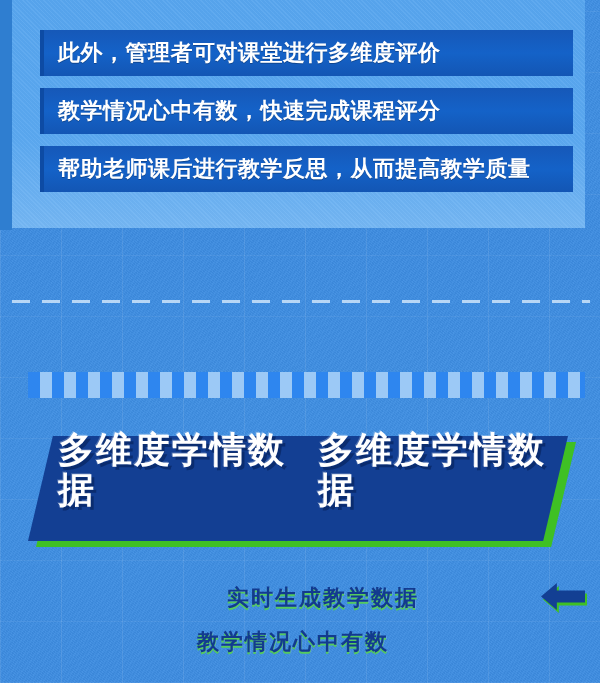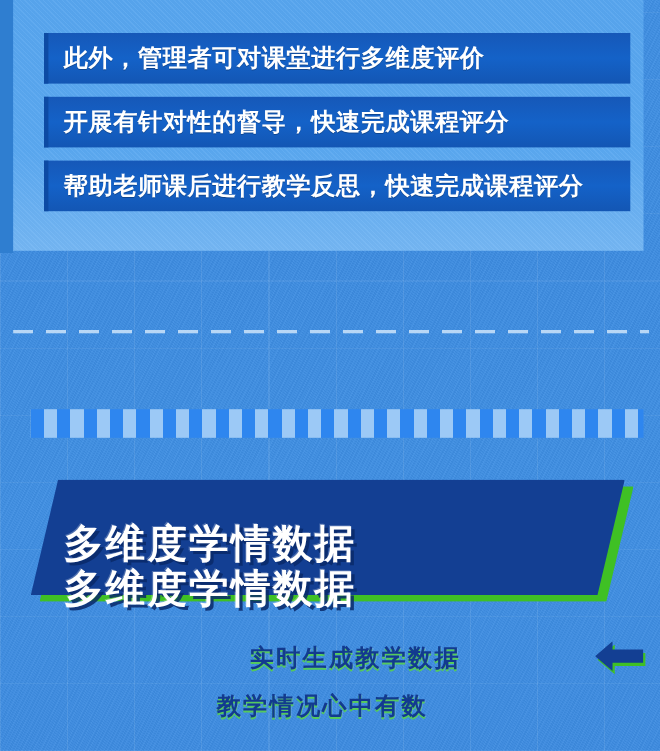--- a/index.html
+++ b/index.html
@@ -82,21 +82,21 @@
     background:#3fc024;
     clip-path:polygon(4.6% 0%, 100% 0%, 95.4% 100%, 0% 100%);
   }
   .head-blue{
     position:absolute;left:28px;top:6px;width:540px;height:105px;
     background:#133f93;
     clip-path:polygon(4.6% 0%, 100% 0%, 95.4% 100%, 0% 100%);
   }
   .head-lines{
     position:absolute;left:58px;top:0px;width:520px;height:125px;
-    display:flex;flex-direction:column;justify-content:flex-end;
+    display:flex;flex-direction:row;justify-content:space-between;
   }
   .head-line{
     color:#ffffff;font-size:36px;font-weight:700;line-height:1.12;
     letter-spacing:2px;
     text-shadow:3px 3px 0 rgba(9,41,104,.85), -1px -1px 0 rgba(255,255,255,.25);
   }
   
   .slogan{
     position:absolute;left:0;top:575px;width:600px;height:108px;
   }
@@ -135,25 +135,25 @@
     <div class="tp-noise"></div>
   </div>
 
   <div class="bars">
     <div class="bar" id="bar1">
       <span class="ridge"></span>
       <span class="bar-text">此外，管理者可对课堂进行多维度评价</span>
     </div>
     <div class="bar" id="bar2">
       <span class="ridge"></span>
-      <span class="bar-text">开展有针对性的督导，快速完成课程评分</span>
+      <span class="bar-text">教学情况心中有数，快速完成课程评分</span>
     </div>
     <div class="bar" id="bar3">
       <span class="ridge"></span>
-      <span class="bar-text">帮助老师课后进行教学反思，快速完成课程评分</span>
+      <span class="bar-text">帮助老师课后进行教学反思，从而提高教学质量</span>
     </div>
   </div>
 
   <div class="dashed-line"></div>
 
   <div class="stripe-bar"></div>
 
   <div class="head-wrap">
     <div class="head-green"></div>
     <div class="head-blue"></div>

